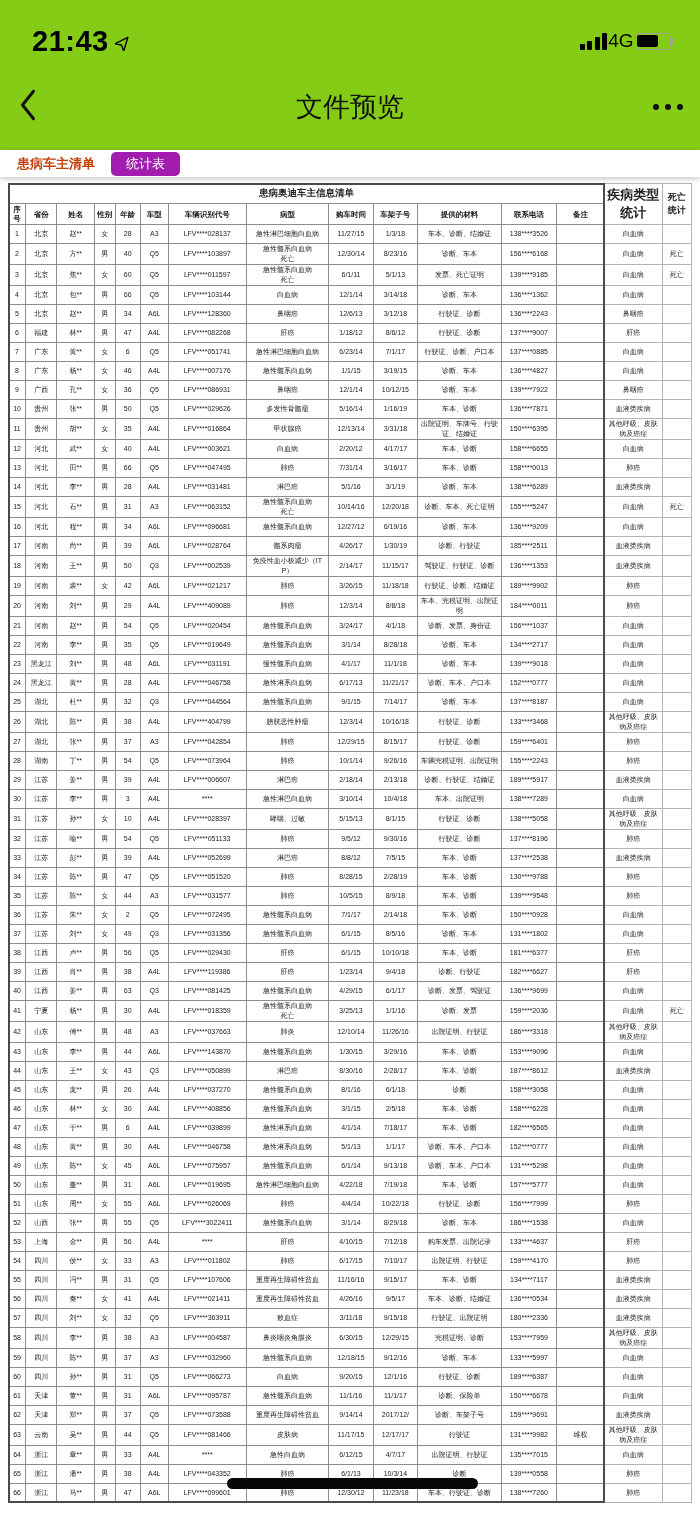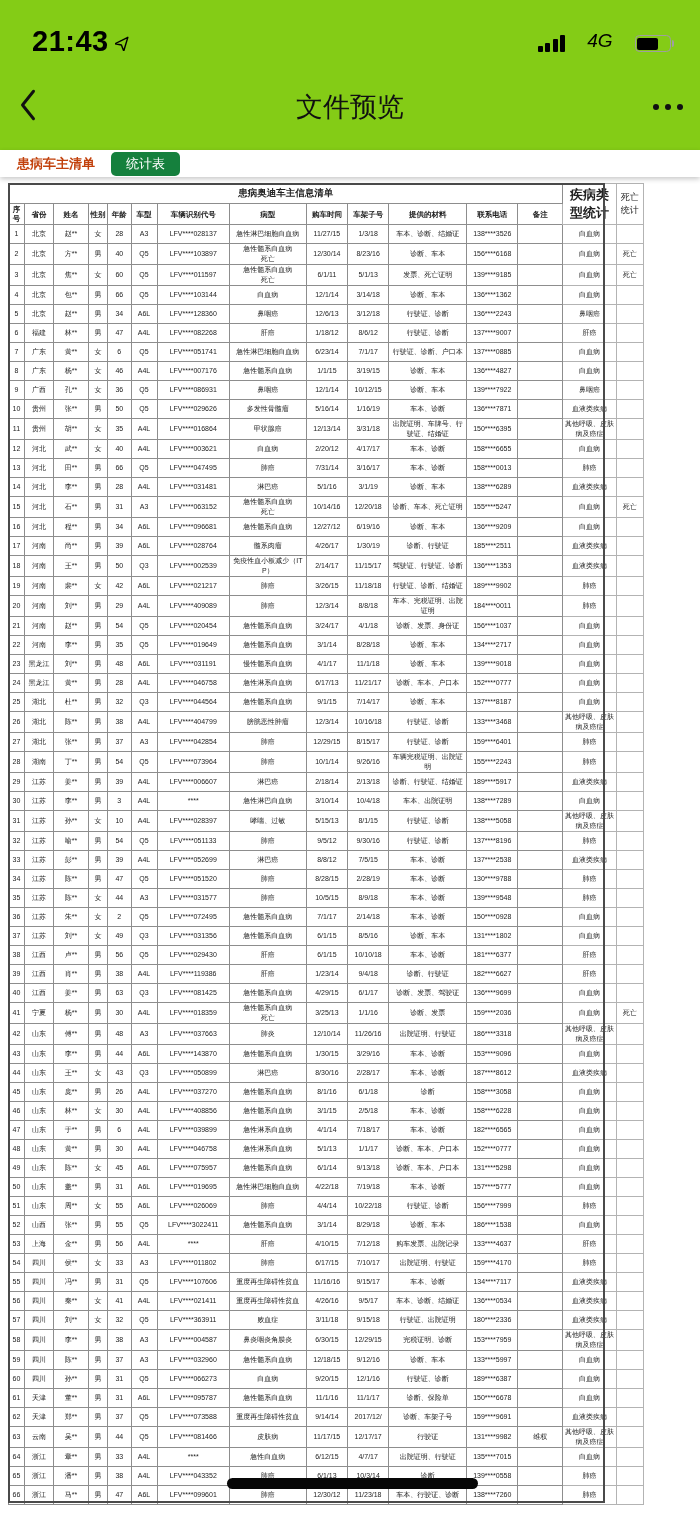--- a/index.html
+++ b/index.html
@@ -11,21 +11,21 @@
   .top { background:#84cc16; }
   
   .status-bar {
     height:64px; box-sizing:border-box;
     display:flex; align-items:center; justify-content:space-between;
     padding:18px 26px 0 32px;
   }
   .time-wrap { display:flex; align-items:center; gap:6px; }
   .time { font-size:29px; font-weight:700; color:#000; letter-spacing:.5px; }
   .loc-icon { width:17px; height:17px; margin-top:2px; }
-  .sb-right { display:flex; align-items:flex-end; gap:22px;font-style:italic; }
+  .sb-right { display:flex; align-items:center; gap:1px; }
   .bars { display:flex; align-items:flex-end; gap:2.5px; height:17px; }
   .bar { width:5px; background:#000; border-radius:1px; }
   .b1{height:6px}.b2{height:9px}.b3{height:13px}.b4{height:17px}
   .net { font-size:19px; color:#000; font-weight:400; }
   .batt-wrap { display:flex; align-items:center; }
   .battery { width:36px; height:17px; border:1.5px solid #9f9f9f; border-radius:4.5px;
              box-sizing:border-box; padding:1.5px; }
   .battery-fill { width:68%; height:100%; background:#000; border-radius:2px; }
   .battery-tip { width:2.5px; height:7px; background:#9f9f9f; border-radius:0 2px 2px 0; margin-left:1px; }
   
@@ -35,33 +35,33 @@
                font-size:27px; font-weight:500; color:#111; }
   .back-btn { width:24px; height:36px; z-index:2; display:flex; align-items:center; }
   .more-btn { margin-left:auto; display:flex; gap:5.5px; z-index:2; }
   .dot { width:6.5px; height:6.5px; border-radius:50%; background:#111; }
   
   .tab-bar { background:#fff; height:27px; display:flex; align-items:center; gap:12px;
              padding-left:13px; box-shadow:0 2px 5px rgba(0,0,0,.22);
              position:relative; z-index:5; }
   .tab { font-size:13px; line-height:1; }
   .tab-plain { color:#c2410c; font-weight:700; padding:0 4px; }
-  .tab-active { background:#15803d; color:#fff; font-weight:400;
+  .tab-active { background:#a21caf; color:#fff; font-weight:400;
                 padding:5px 15px 6px; border-radius:5px; }
   
   .sheet { margin:6px 8px 0; position:relative; }
-  table { width:636px; border-collapse:collapse; table-layout:fixed; }
+  table { width:684px; border-collapse:collapse; table-layout:fixed; }
   th,td { border:1px solid #8d8d8d; text-align:center; color:#222;
           overflow:hidden; box-sizing:border-box; }
   td { font-size:7px; height:19px; line-height:10px; padding:0 1px;
        white-space:pre-line; word-break:break-all; }
   .title-cell { font-size:9.5px; font-weight:700; height:20px; }
   tr.hdr th { font-size:7.5px; font-weight:700; height:21px; line-height:9px; padding:0 1px;margin-top:25px; }
   th.stat-h { font-size:13px; font-weight:700; }
-  th.death-h { font-size:9px; font-weight:400; }
+  th.death-h { font-size:9px; font-weight:700; }
   .lite { border-color:#b3b3b3; }
   .outline { position:absolute; left:0; top:0; width:597px;
              border:2px solid #4a4a4a; pointer-events:none; box-sizing:border-box; }
   .redact { position:absolute; left:219px; width:251px; height:11px;
             background:#070707; border-radius:6px; z-index:6; }
 </style>
 </head>
 <body>
 
 <div class="top">

